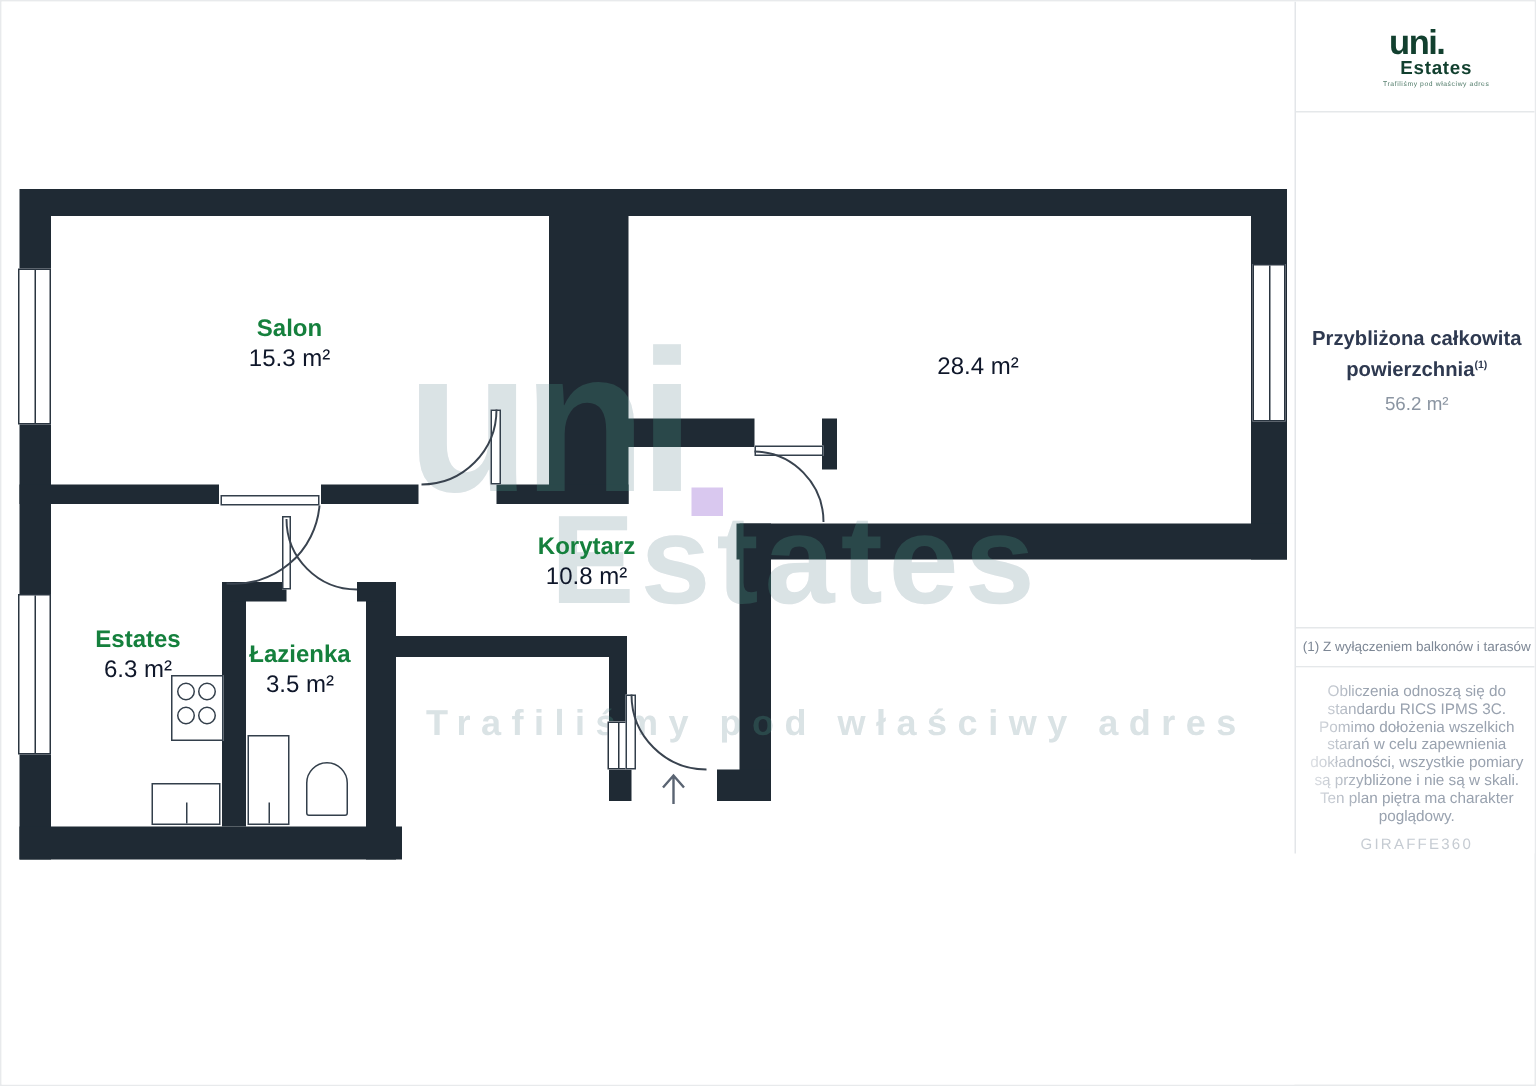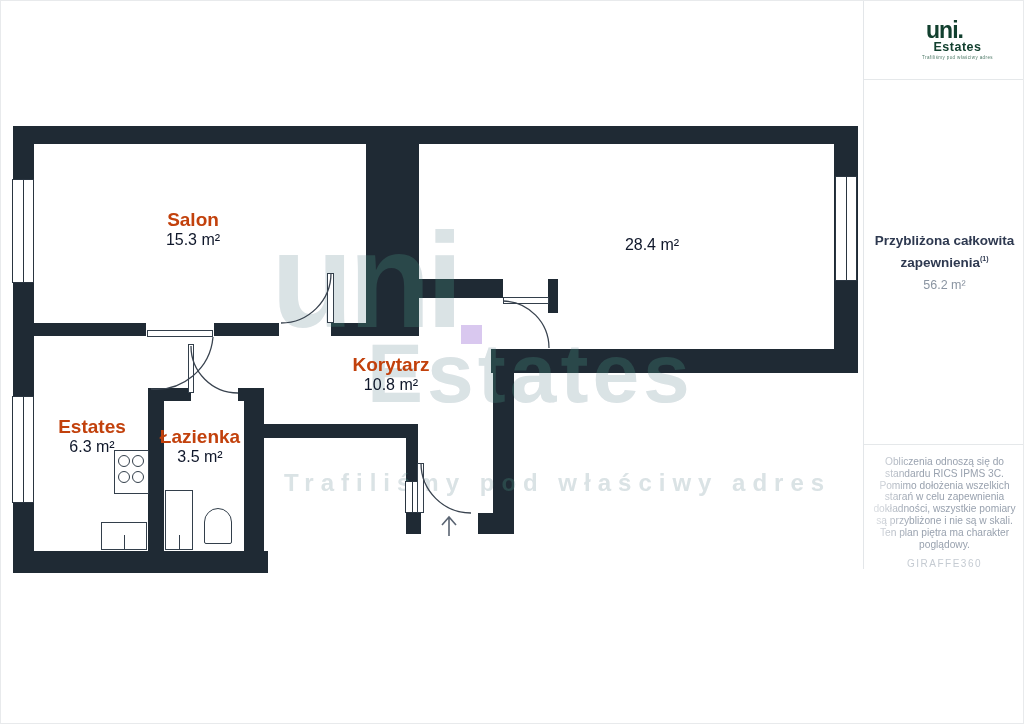--- a/index.html
+++ b/index.html
@@ -21,21 +21,21 @@
   .wm-dot{position:absolute;left:460px;top:324px;width:21px;height:19px;background:#d9c8ef;z-index:1;}
   
   .det{position:absolute;z-index:4;}
   .window{background:#fff;border:1.5px solid #2a3540;box-sizing:border-box;}
   .winline-v{position:absolute;top:0;bottom:0;left:50%;width:1px;background:#2a3540;}
   .fix{background:#fff;border:1.4px solid #333f4b;box-sizing:border-box;}
   .burner{position:absolute;width:12px;height:12px;border:1.4px solid #333f4b;border-radius:50%;box-sizing:border-box;background:#fff;}
   .tick{position:absolute;width:1px;height:14px;background:#333f4b;}
   svg.overlay{position:absolute;left:0;top:0;z-index:5;}
   .room-label{position:absolute;z-index:6;text-align:center;transform:translateX(-50%);white-space:nowrap;}
-  .room-name{font-weight:700;font-size:19px;color:#c2410c;line-height:20px;}
+  .room-name{font-weight:700;font-size:16px;color:#15803d;line-height:20px;}
   .room-area{font-size:16px;color:#0f172a;line-height:20px;}
   
   .sidebar{position:absolute;left:862px;top:0;width:162px;height:568px;background:#fff;border-left:1px solid #e3e6e9;box-sizing:border-box;display:flex;flex-direction:column;z-index:10;}
   .logo-card{height:100px;border-bottom:1px solid #e5e8ea;display:flex;flex-direction:column;align-items:center;justify-content:center;}
   .logo-uni{font-size:23px;font-weight:700;color:#12402f;letter-spacing:-1px;line-height:22px;}
   .logo-est{font-size:12.5px;font-weight:700;color:#12402f;letter-spacing:.5px;margin-left:26px;line-height:13px;}
   .logo-tag{font-size:4.5px;color:#4f7a68;letter-spacing:.4px;margin-left:26px;line-height:7px;}
   .main-card{height:466px;display:flex;flex-direction:column;align-items:center;justify-content:center;text-align:center;}
   .tot-label{font-size:13.5px;font-weight:700;color:#2e3950;line-height:18px;}
   .tot-value{font-size:12.5px;color:#8b95a2;margin-top:6px;}
@@ -152,23 +152,26 @@
 
   <div class="sidebar">
     <div class="logo-card">
       <div class="logo-uni">uni.</div>
       <div class="logo-est">Estates</div>
       <div class="logo-tag">Trafiliśmy pod właściwy adres</div>
     </div>
     <div class="main-card">
       <div class="tot-label">
         <span>Przybliżona całkowita</span><br>
-        <span>zapewnienia</span><sup>(1)</sup>
+        <span>powierzchnia</span><sup>(1)</sup>
       </div>
       <div class="tot-value">56.2 m²</div>
+    </div>
+    <div class="foot-card">
+      <div class="foot-text">(1) Z wyłączeniem balkonów i tarasów</div>
     </div>
     <div class="disc-card">
       <div class="disc-text">Obliczenia odnoszą się do standardu RICS IPMS 3C. Pomimo dołożenia wszelkich starań w celu zapewnienia dokładności, wszystkie pomiary są przybliżone i nie są w skali. Ten plan piętra ma charakter poglądowy.</div>
       <div class="disc-fade"></div>
       <div class="brand">GIRAFFE360</div>
     </div>
   </div>
 </div>
 
 </body></html>

